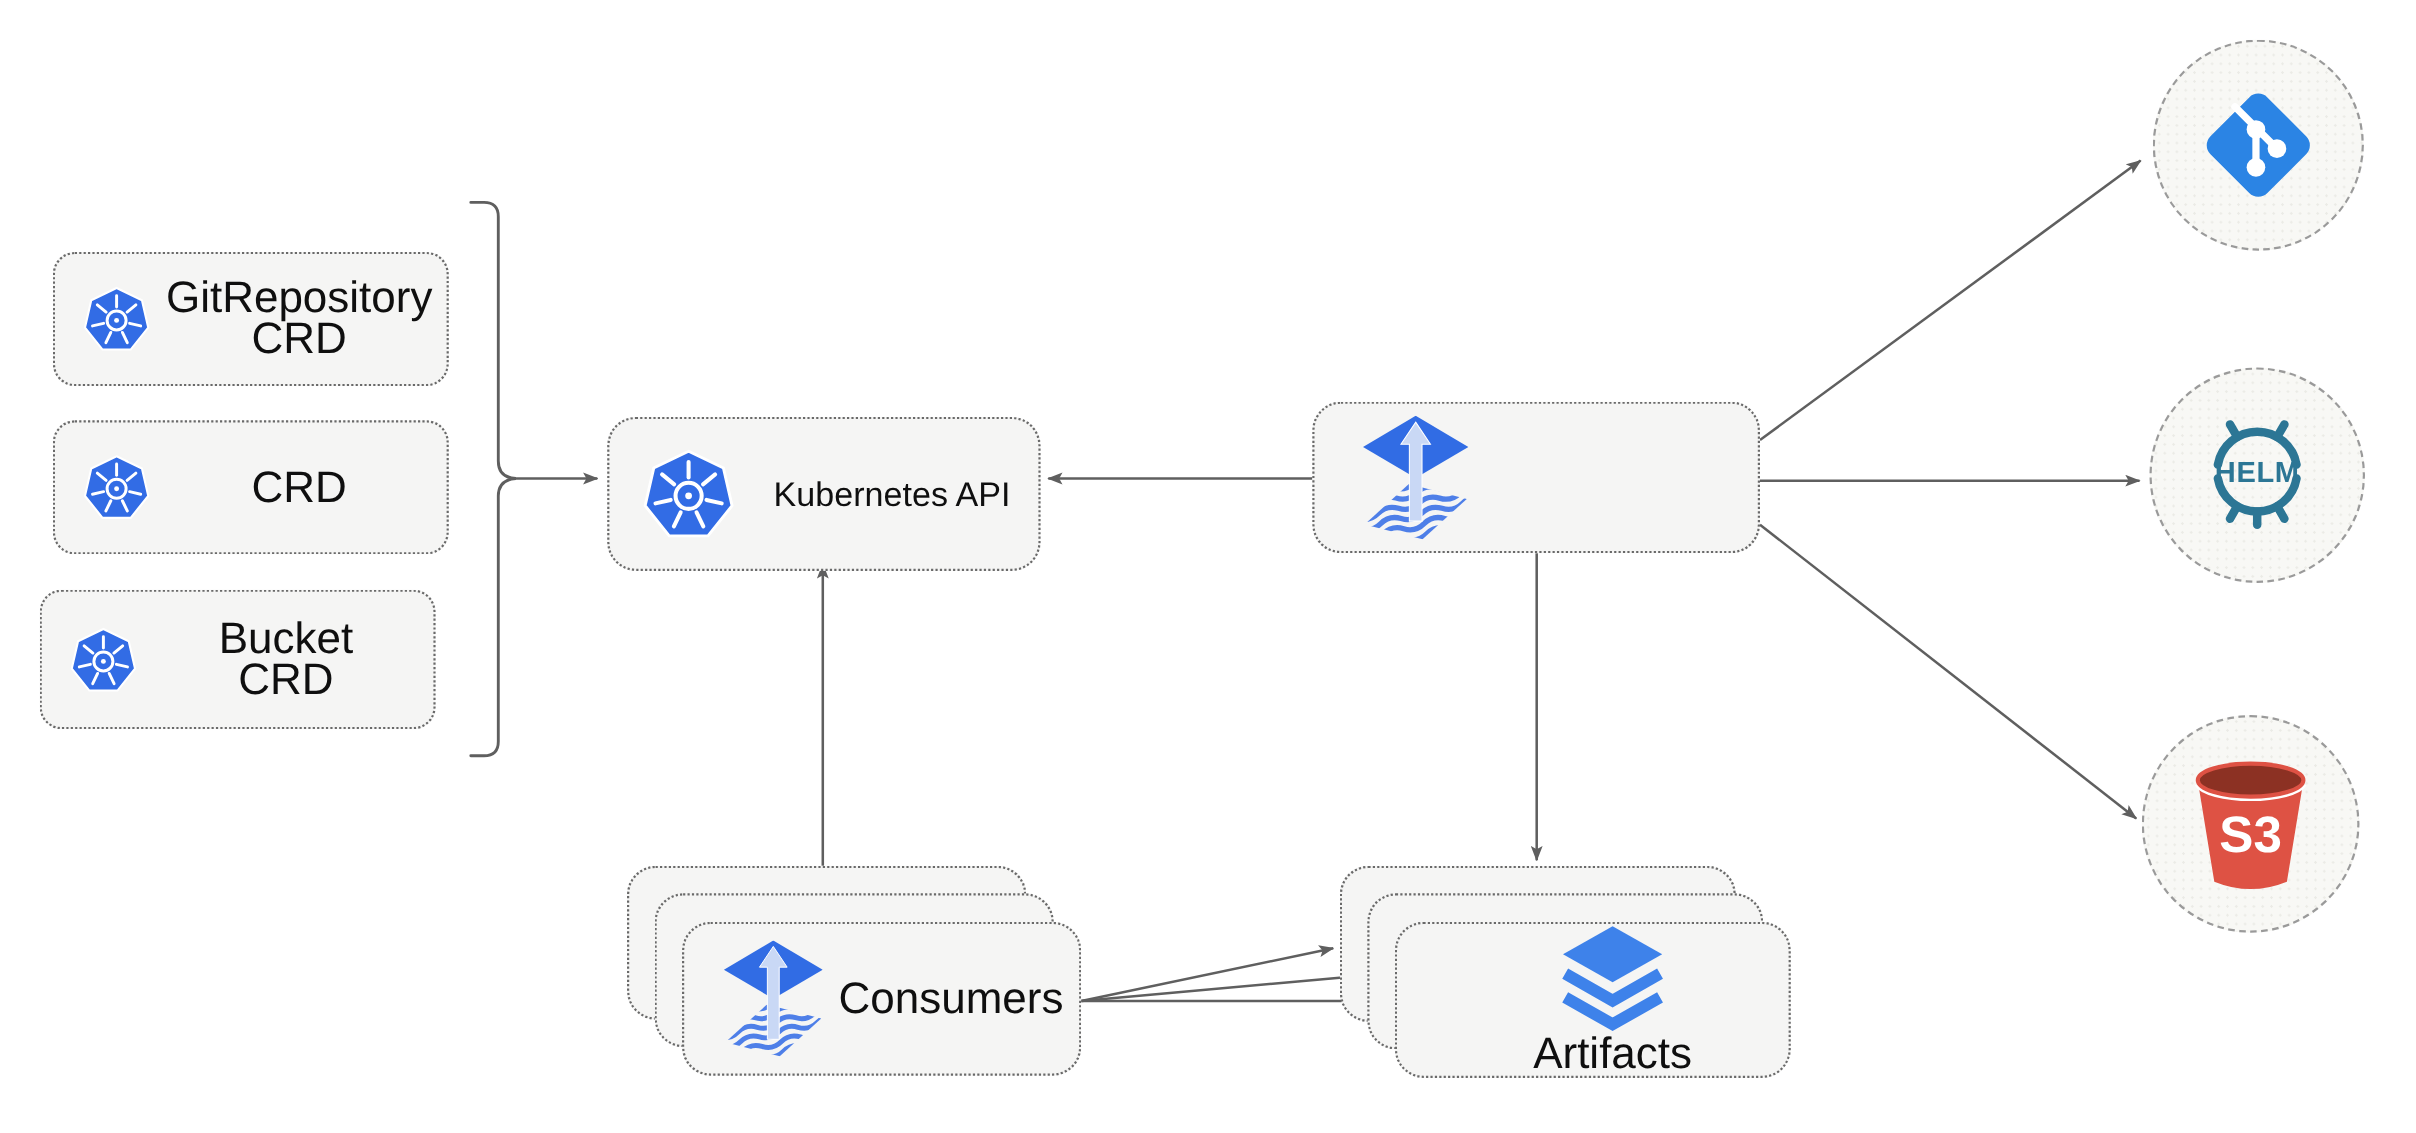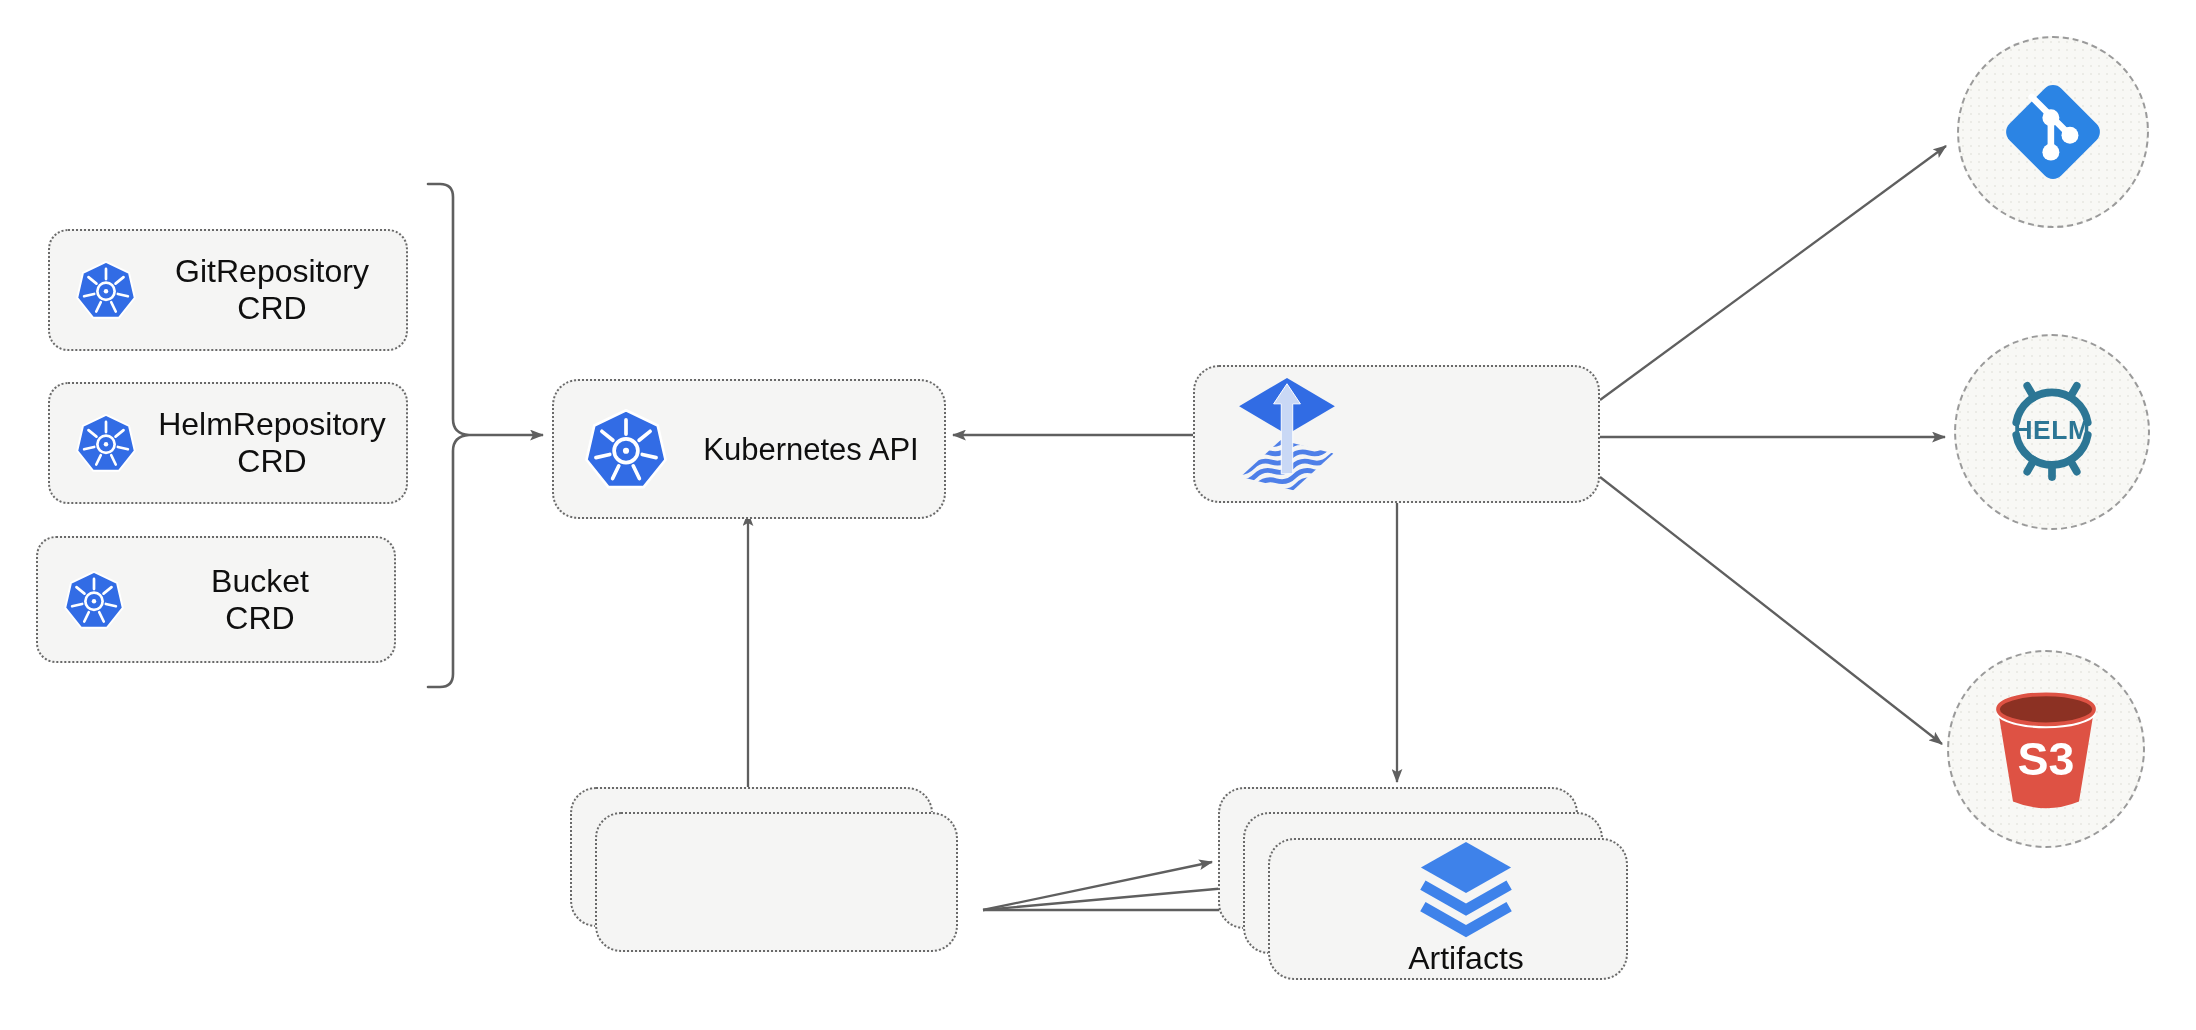--- a/index.html
+++ b/index.html
@@ -9,21 +9,21 @@
   }
   #connectors{position:absolute;left:0;top:0;z-index:1;}
   .node{
     position:absolute;box-sizing:border-box;z-index:2;
     background:#f5f5f4;border:2px dotted #696969;
     display:flex;align-items:center;
   }
   .rbox{border-radius:20px;}
   .bigbox{border-radius:26px;}
   .lbl{
-    color:#0f0f0f;font-size:32px;line-height:37px;text-align:center;
+    color:#0f0f0f;font-size:40px;line-height:37px;text-align:center;
     flex:1 1 auto;
   }
   .lbl .ln{display:block;}
   .circle{
     position:absolute;box-sizing:border-box;z-index:2;
     border:2.5px dashed #9a9a9a;border-radius:50%;
     background-color:#f8f8f5;
     background-image:radial-gradient(circle,#ebebe6 1px, transparent 1.3px);
     background-size:8px 8px;
     display:flex;align-items:center;justify-content:center;
@@ -86,21 +86,20 @@
           <line x1="64.9" y1="40.1" x2="77.4" y2="29.9"></line>
         <line x1="68.5" y1="56.2" x2="84.2" y2="59.8"></line>
           <line x1="58.2" y1="69.1" x2="65.2" y2="83.6"></line>
         <line x1="41.8" y1="69.1" x2="34.8" y2="83.6"></line>
           <line x1="31.5" y1="56.2" x2="15.8" y2="59.8"></line>
         <line x1="35.1" y1="40.1" x2="22.6" y2="29.9"></line>
       </g>
       <circle cx="50" cy="52" r="3.5" fill="#fff"></circle>
     </svg>
     <div class="lbl">
-      <span class="ln">HelmRepository</span>
       <span class="ln">CRD</span>
     </div>
   </div>
 
   <div class="node rbox" style="left:36px;top:536px;width:360px;height:127px;padding-left:24px;">
     <svg class="icon" width="64" height="64" viewBox="0 0 100 100">
       <polygon points="50,6 86,23.3 94.9,62.2 70,93.4 30,93.4 5.1,62.2 14,23.3" fill="#326CE5" stroke="#fff" stroke-width="3"></polygon>
       <g stroke="#fff" stroke-width="4.2" fill="none" stroke-linecap="round">
         <circle cx="50" cy="52" r="13.5"></circle>
         <line x1="50" y1="33" x2="50" y2="17"></line>
@@ -153,20 +152,41 @@
         <path d="M-25,104 q10,-6 20,0 t20,0 t20,0 t20,0 t20,0 t20,0 t20,0"></path>
         <path d="M-25,114 q10,-6 20,0 t20,0 t20,0 t20,0 t20,0 t20,0 t20,0"></path>
         <path d="M-25,124 q10,-6 20,0 t20,0 t20,0 t20,0 t20,0 t20,0 t20,0"></path>
       </g>
       <polygon points="50,6 64,27 56,27 56,100 44,100 44,27 36,27" fill="#C9D8F5" stroke="#fff" stroke-width="1"></polygon>
     </svg>
   </div>
 
   <div class="node bigbox" style="left:570px;top:787px;width:363px;height:140px;"></div>
   <div class="node bigbox" style="left:595px;top:812px;width:363px;height:140px;"></div>
+  <div class="node bigbox" style="left:620px;top:838px;width:363px;height:140px;padding-left:36px;">
+    <svg class="icon" width="90" height="106" viewBox="0 0 100 118">
+      <defs>
+          <clipPath id="fxb">
+            <polygon points="50,64 100,91 50,118 0,91"></polygon>
+          </clipPath>
+        </defs>
+      <polygon points="50,0 100,29.5 50,59 0,29.5" fill="#316CE4"></polygon>
+      <g clip-path="url(#fxb)" stroke="#4E7FE8" stroke-width="5" fill="none" transform="rotate(-14 50 91)">
+        <path d="M-25,64 q10,-6 20,0 t20,0 t20,0 t20,0 t20,0 t20,0 t20,0"></path>
+        <path d="M-25,74 q10,-6 20,0 t20,0 t20,0 t20,0 t20,0 t20,0 t20,0"></path>
+        <path d="M-25,84 q10,-6 20,0 t20,0 t20,0 t20,0 t20,0 t20,0 t20,0"></path>
+        <path d="M-25,94 q10,-6 20,0 t20,0 t20,0 t20,0 t20,0 t20,0 t20,0"></path>
+        <path d="M-25,104 q10,-6 20,0 t20,0 t20,0 t20,0 t20,0 t20,0 t20,0"></path>
+        <path d="M-25,114 q10,-6 20,0 t20,0 t20,0 t20,0 t20,0 t20,0 t20,0"></path>
+        <path d="M-25,124 q10,-6 20,0 t20,0 t20,0 t20,0 t20,0 t20,0 t20,0"></path>
+      </g>
+      <polygon points="50,6 64,27 56,27 56,100 44,100 44,27 36,27" fill="#C9D8F5" stroke="#fff" stroke-width="1"></polygon>
+    </svg>
+    <div class="lbl">Consumers</div>
+  </div>
 
   <div class="node bigbox" style="left:1218px;top:787px;width:360px;height:142px;"></div>
   <div class="node bigbox" style="left:1243px;top:812px;width:360px;height:142px;"></div>
   <div class="node bigbox" style="left:1268px;top:838px;width:360px;height:142px;padding-left:36px;flex-direction:column;">
     <svg class="icon" width="98" height="100" viewBox="0 0 100 102">
       <polygon points="50,2 96,28 50,54 4,28" fill="#3E82EA"></polygon>
       <polyline points="6,46 50,71 94,46" stroke="#3E82EA" stroke-width="11" fill="none"></polyline>
       <polyline points="6,68 50,93 94,68" stroke="#3E82EA" stroke-width="11" fill="none"></polyline>
     </svg>
     <div class="lbl">Artifacts</div>

